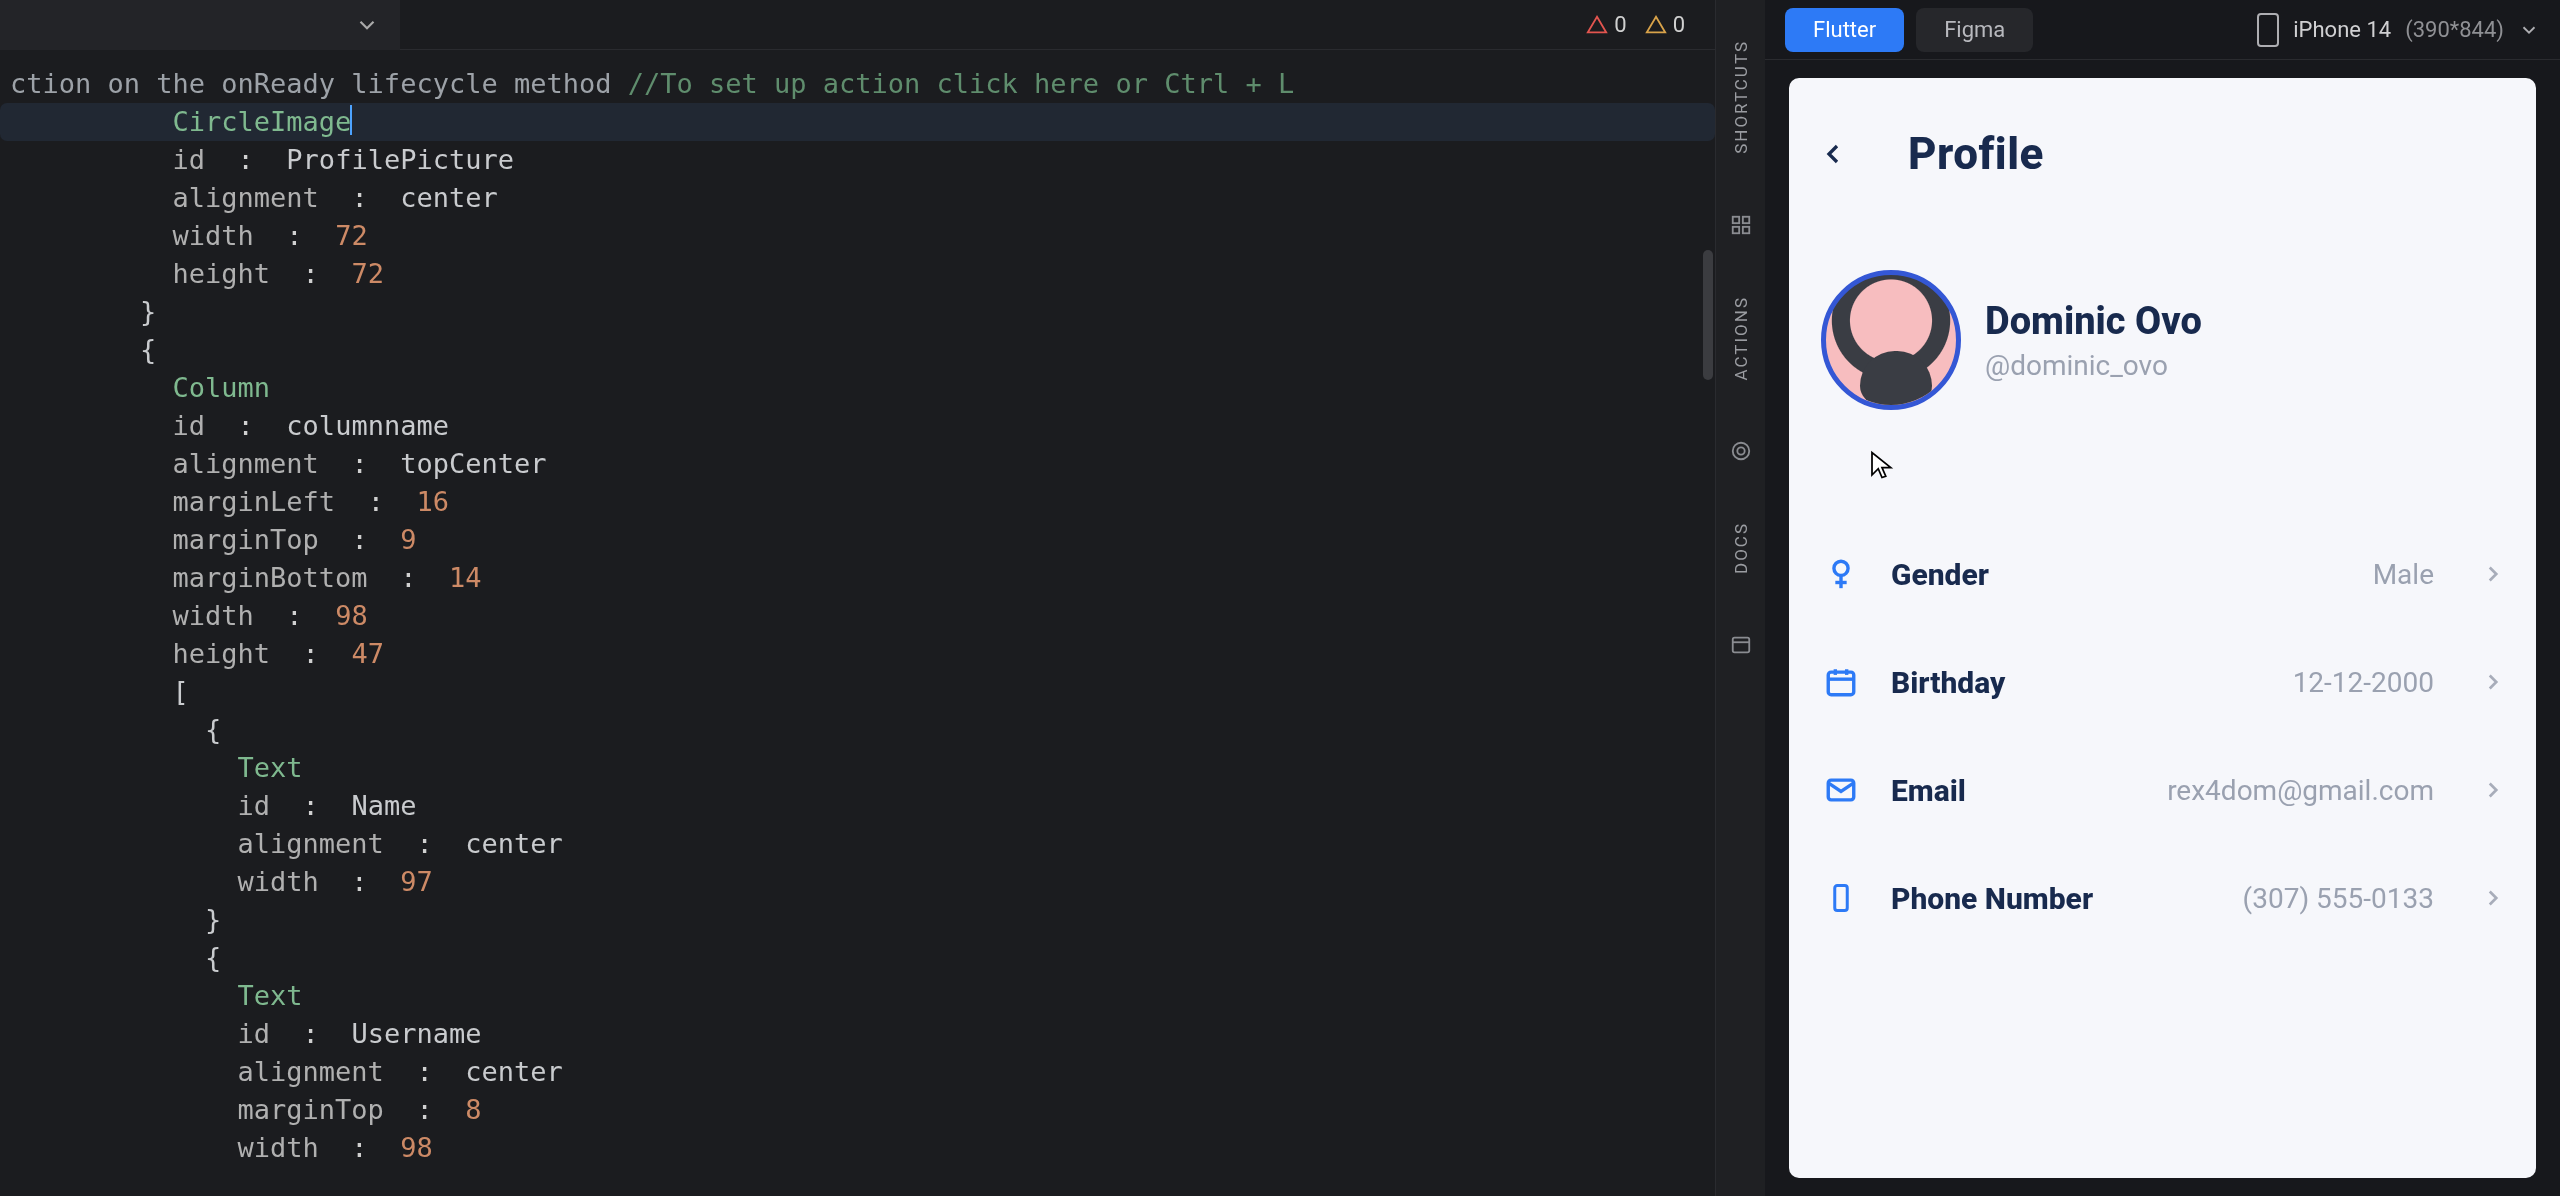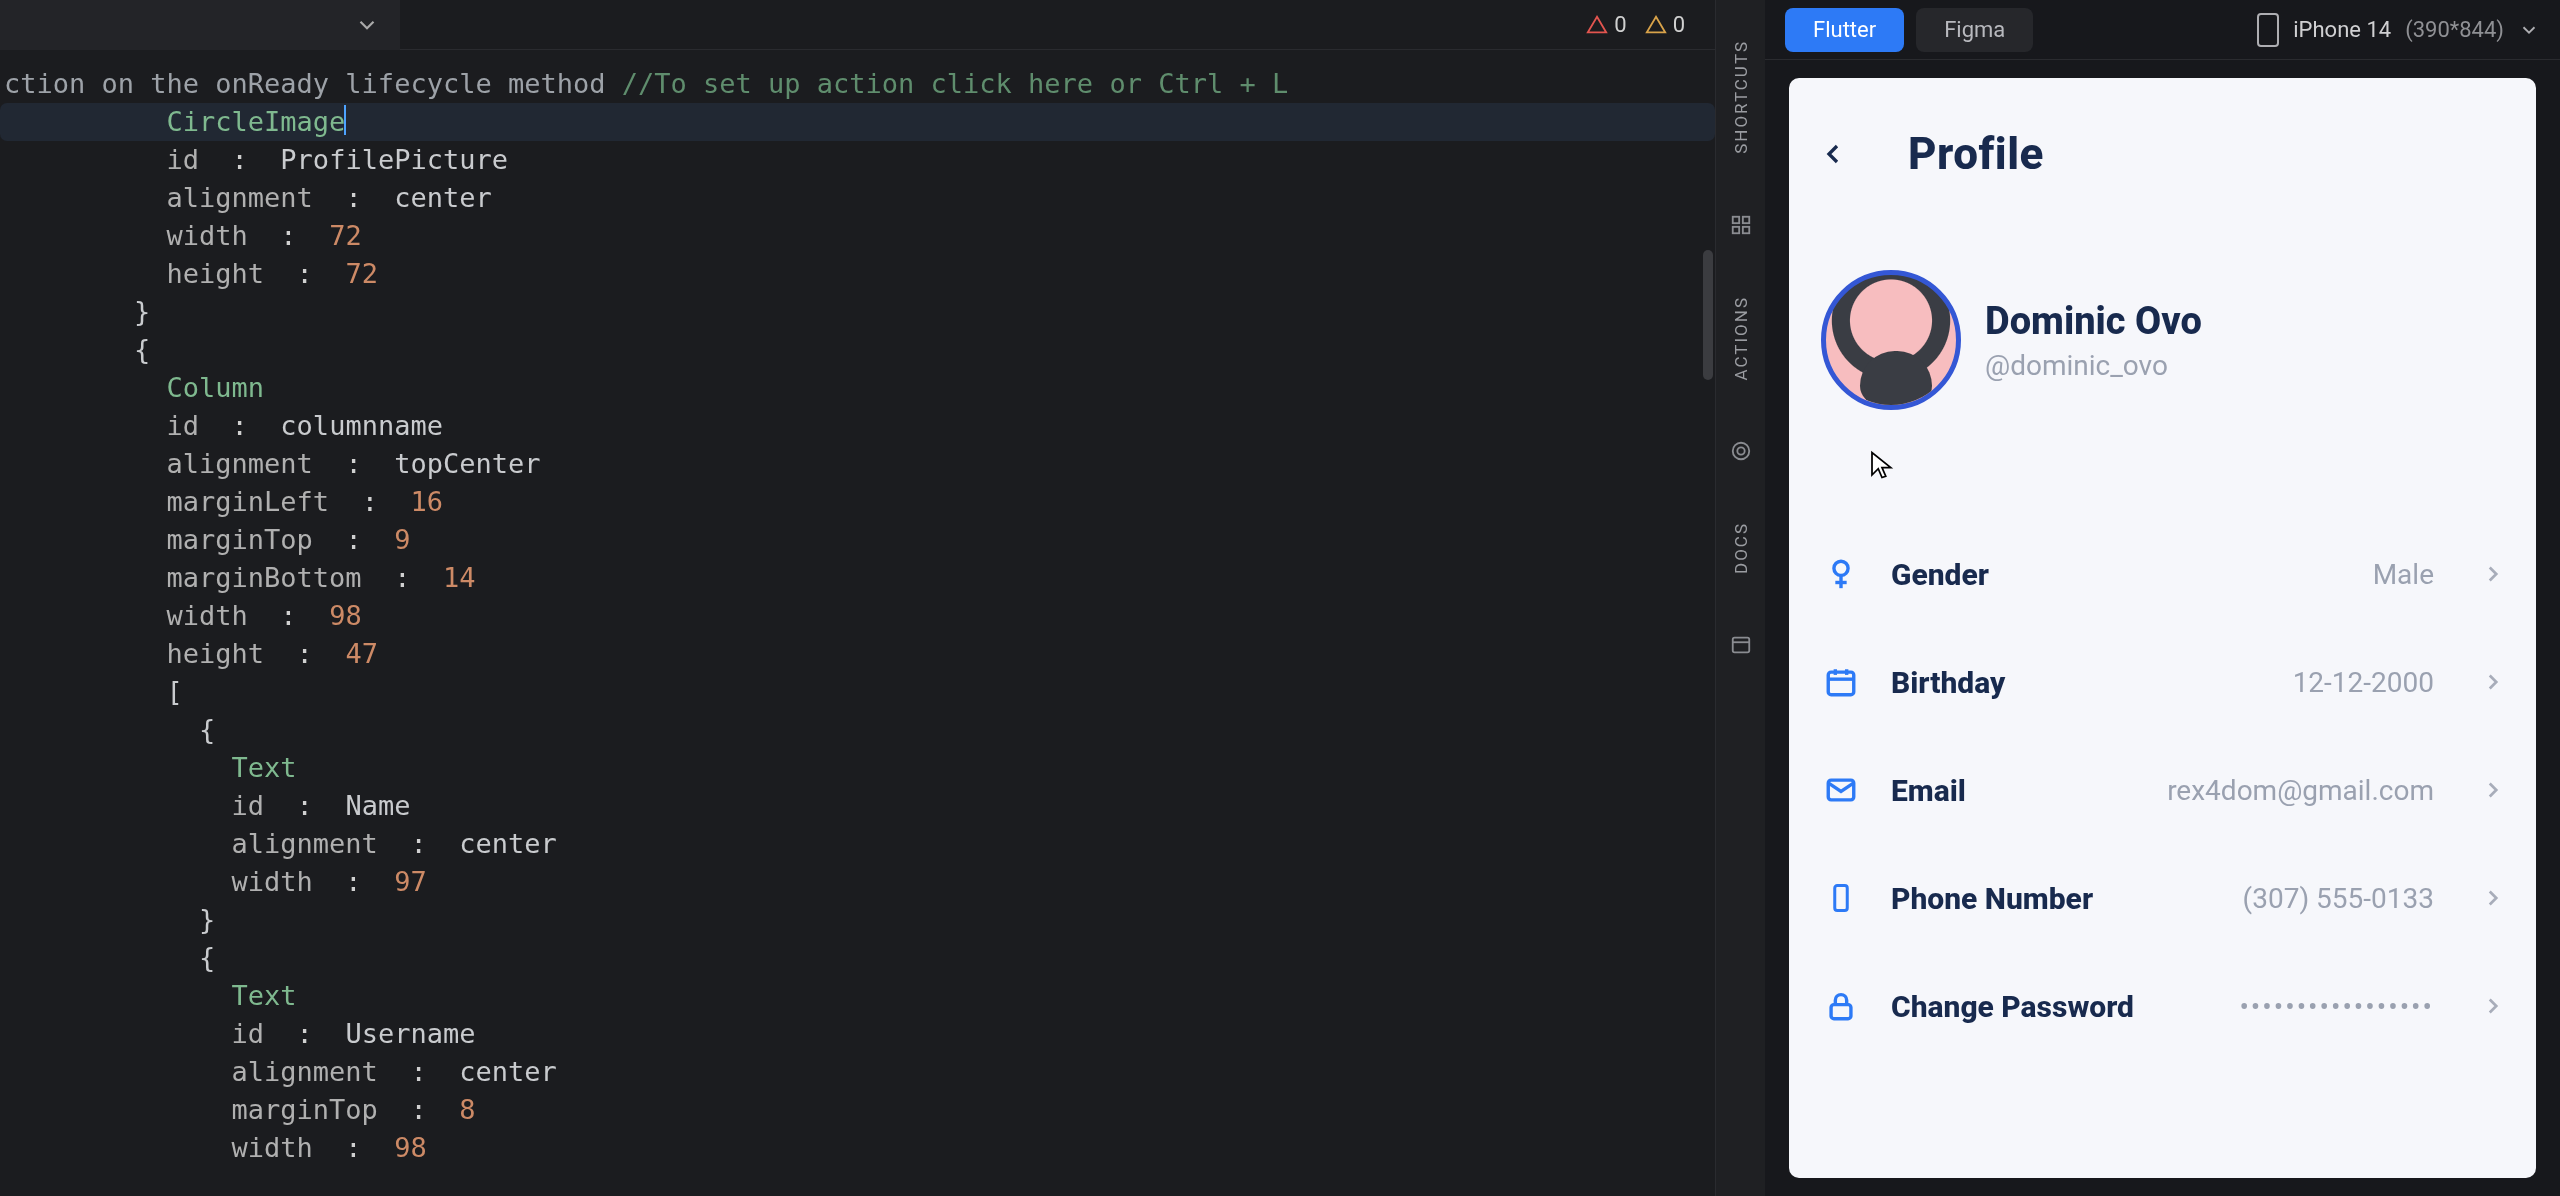--- a/index.html
+++ b/index.html
@@ -49,21 +49,21 @@
   .editor {
     height: 1146px;
     background: #1b1c1f;
     font-family: "SF Mono", Menlo, Consolas, monospace;
     font-size: 27px;
     line-height: 38px;
     padding-top: 15px;
     position: relative;
     overflow:hidden;
   }
-  .code-line { white-space: pre; padding-left: 4px; }
+  .code-line { white-space: pre; padding-left: 10px; }
   .cm-comment { color: #5f8d6d; }
   .cm-top    { color: #9da2a8; }
   .cm-type   { color: #7fb98f; }
   .cm-prop   { color: #b0b0b0; }
   .cm-val    { color: #c9cbce; }
   .cm-num    { color: #cd8a66; }
   .cm-brace  { color: #c9cbce; }
   .highlight-line { background: #212833; border-radius: 7px; }
   .cursor-caret {
     display:inline-block;
@@ -371,29 +371,16 @@
               <rect x="7" y="2" width="10" height="20" rx="2"></rect>
             </svg>
           </div>
         <span class="row-label">Phone Number</span>
         <span class="row-val">(307) 555-0133</span>
         <svg class="row-chev" width="26" height="26" viewBox="0 0 24 24" fill="none" stroke="currentColor" stroke-width="2.5">
             <polyline points="9 6 15 12 9 18"></polyline>
           </svg>
       </div>
 
-      <div class="prof-row">
-        <div class="row-icon">
-            <svg width="34" height="34" viewBox="0 0 24 24" fill="none" stroke="#2d7af6" stroke-width="2.4">
-              <rect x="5" y="11" width="14" height="10" rx="2"></rect>
-              <path d="M8 11 V8 a4 4 0 0 1 8 0 v3"></path>
-            </svg>
-          </div>
-        <span class="row-label">Change Password</span>
-        <span class="row-val dots">•••••••••••••••••</span>
-        <svg class="row-chev" width="26" height="26" viewBox="0 0 24 24" fill="none" stroke="currentColor" stroke-width="2.5">
-            <polyline points="9 6 15 12 9 18"></polyline>
-          </svg>
-      </div>
 
     </div>
   </div>
 </div>
 
 </body></html>

